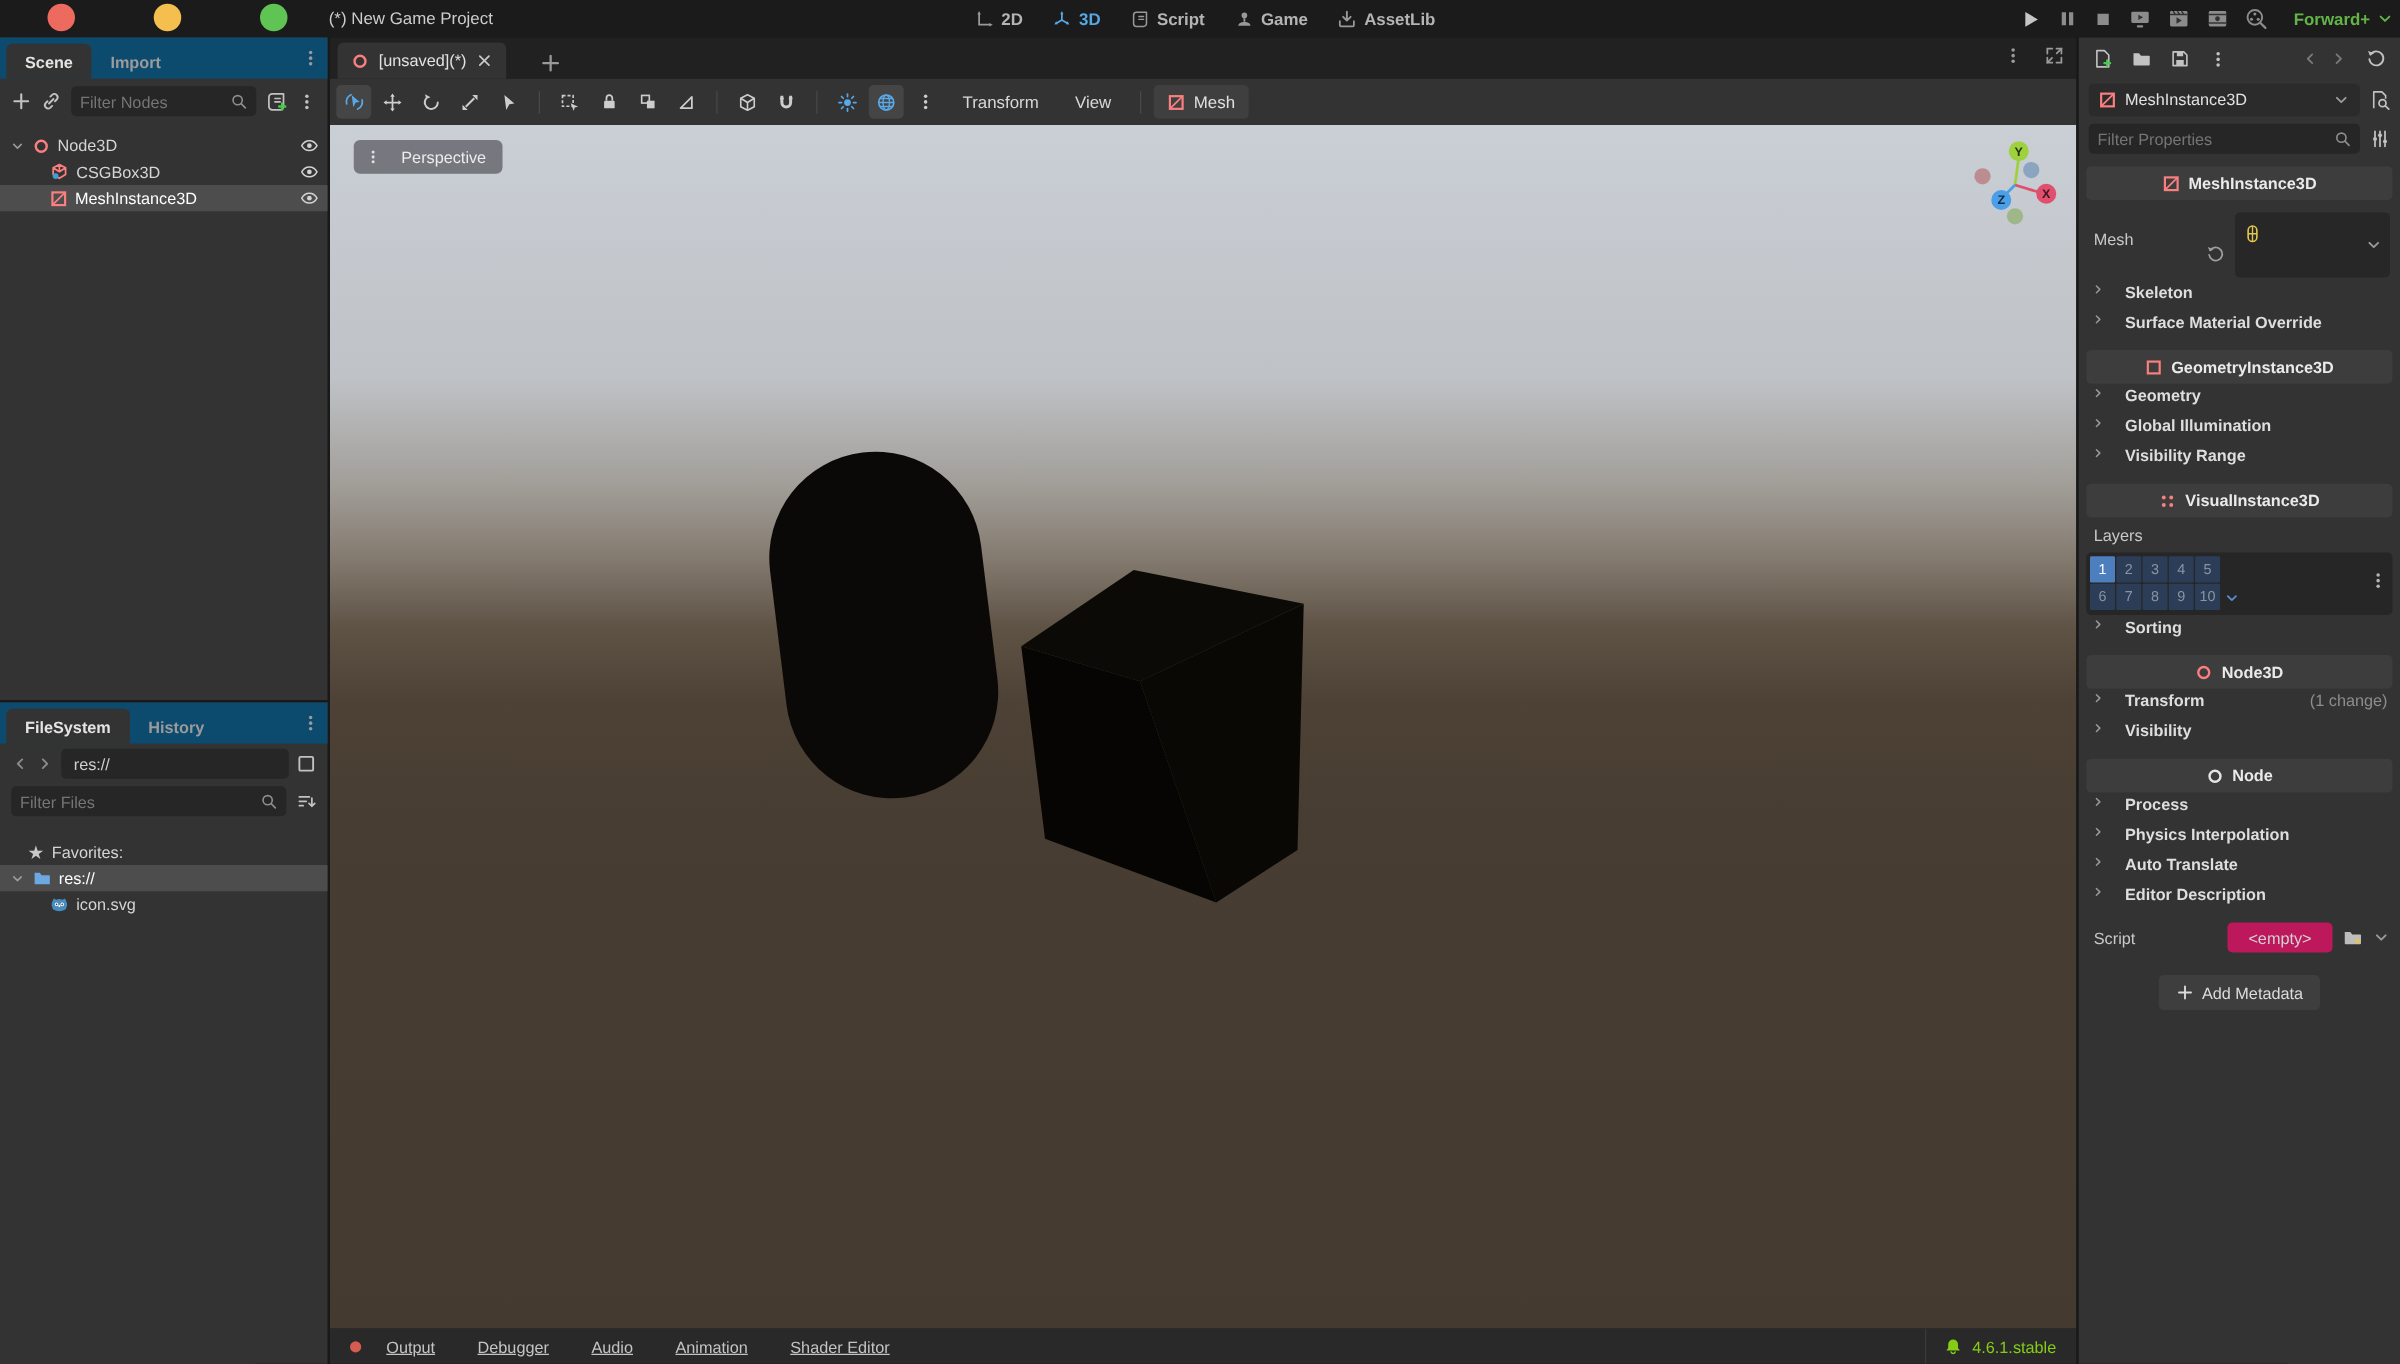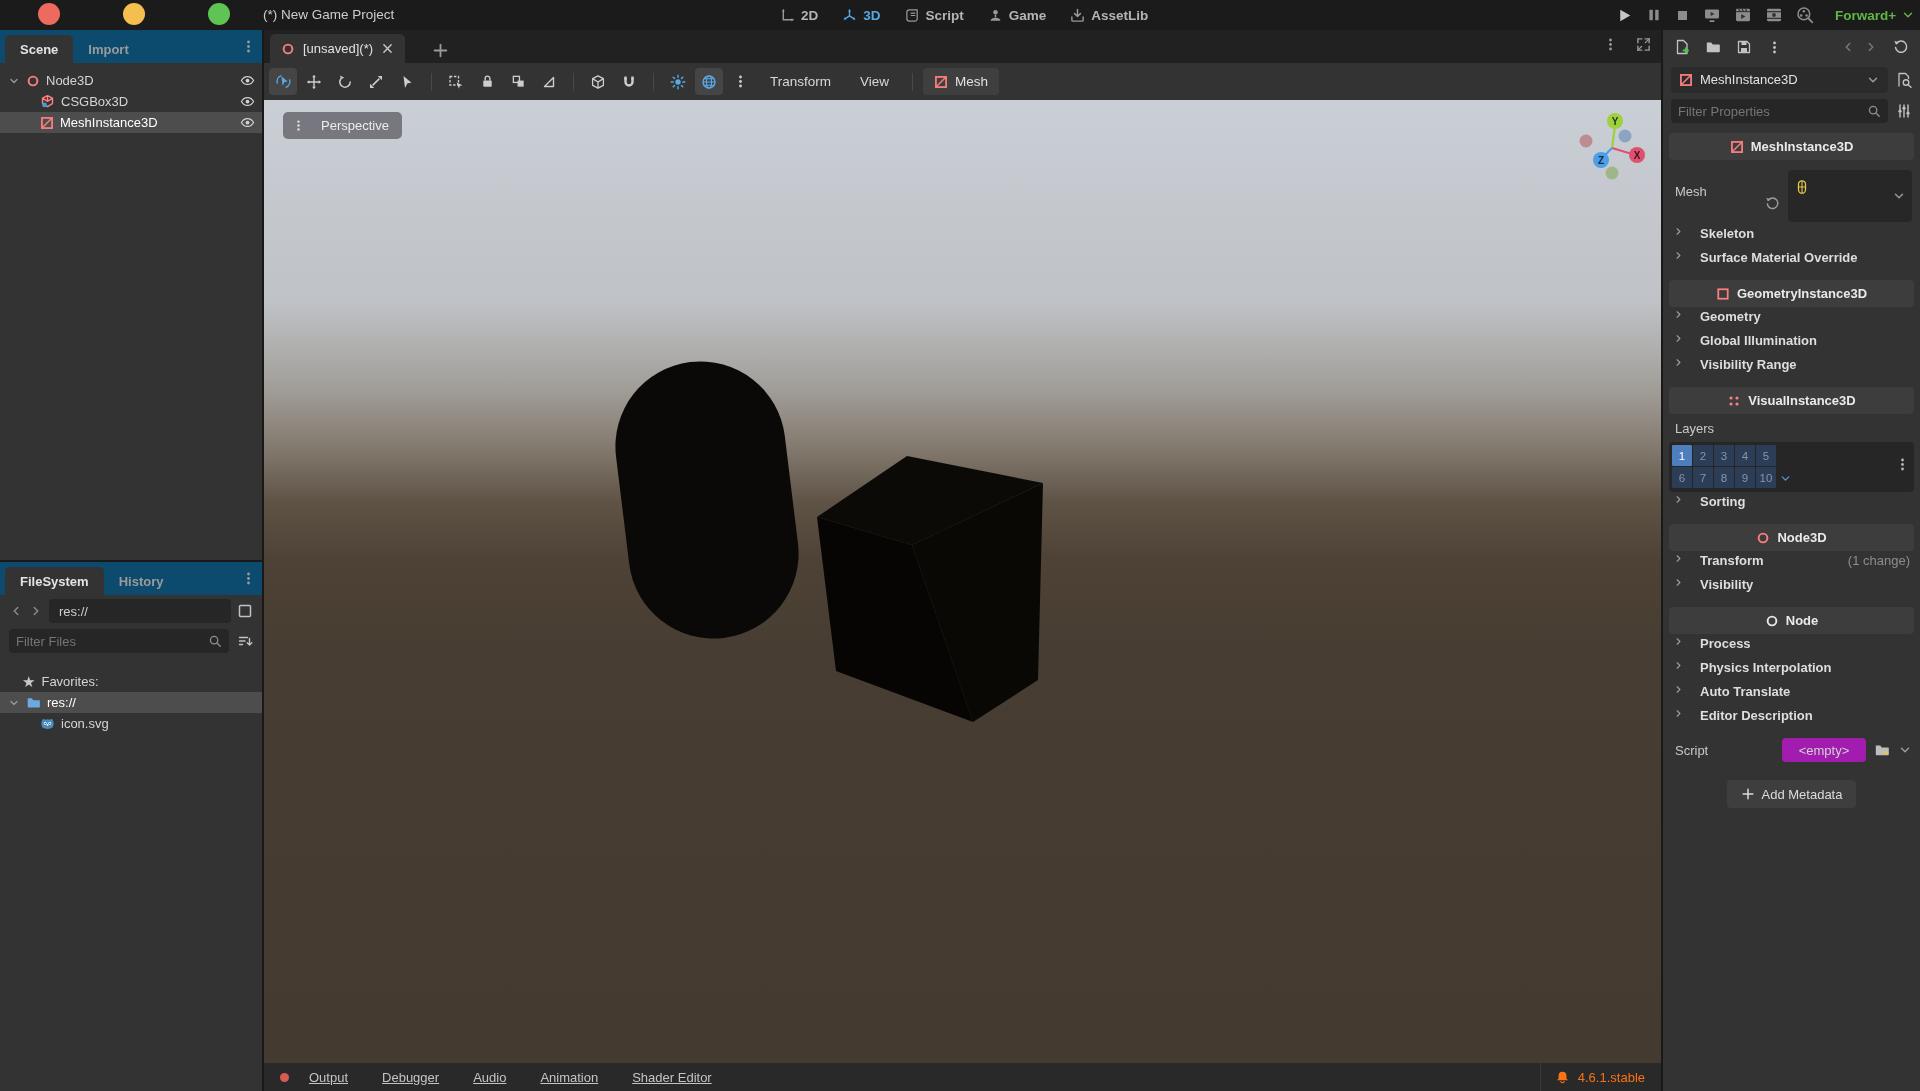--- a/index.html
+++ b/index.html
@@ -72,21 +72,21 @@
            padding:0 11px; color:#e0e0e0; font-size:13.5px; }
   .viewport { position:absolute; top:70px; left:0; width:1397px; height:963px; }
   .persp { position:absolute; left:19px; top:12px; height:27px; background:rgba(96,96,102,.78); border-radius:5px;
            display:flex; align-items:center; gap:16px; padding:0 13px 0 9px; color:#ececec; }
   .persp .dots { color:#e0e0e0; }
 
   .bottombar { position:absolute; left:0; right:0; top:1033px; height:28px; background:#292929;
                display:flex; align-items:center; padding:0 16px; }
   .bbtab { display:flex; align-items:center; gap:20px; color:#c4c4c4; margin-right:34px;text-decoration:underline; }
   .bb-dot { width:9px; height:9px; border-radius:50%; background:#d65c52; }
-  .bb-right { margin-left:auto; display:flex; align-items:center; gap:8px; color:#f97316;
+  .bb-right { margin-left:auto; display:flex; align-items:center; gap:8px; color:#84cc16;
               border-left:1px solid #3a3a3a; padding-left:14px; height:100%; }
 
   
   .insp { position:absolute; left:1663px; top:30px; width:257px; bottom:0; background:#333; }
   .insp-toolbar { height:34px; display:flex; align-items:center; gap:15px; padding:0 11px; color:#c2c2c2; }
   .insp-toolbar .nav { margin-left:auto; display:flex; gap:9px; color:#787878; }
   .node-sel-row { height:31px; display:flex; align-items:center; gap:8px; padding:0 8px; }
   .node-sel { flex:1; height:26px; background:#2b2b2b; border-radius:4px; display:flex; align-items:center;
               gap:7px; padding:0 8px; color:#e2e2e2; }
   .filter-row { height:32px; display:flex; align-items:center; gap:8px; padding:0 8px; }
@@ -103,21 +103,21 @@
   .layers-label { height:24px; display:flex; align-items:center; padding:0 12px; color:#c9c9c9; }
   .layers-widget { margin:2px 6px; height:50px; background:#262626; border-radius:4px; position:relative; padding:3px; }
   .lay-grid { display:grid; grid-template-columns:repeat(5,20px); grid-auto-rows:21px; gap:1px; width:104px; }
   .lcell { background:#2c3e57; color:#8a94a4; display:flex; align-items:center; justify-content:center;
            font-size:11.5px; border-radius:1px; }
   .lcell.on { background:#4d7fbe; color:#fff; }
   .lay-chev { position:absolute; left:110px; top:30px; color:#5d90d2; }
   .lay-dots { position:absolute; right:4px; top:15px; color:#b5b5b5; }
   .script-row { display:flex; align-items:center; padding:6px 8px 6px 12px; color:#c9c9c9; }
   .script-val { margin-left:auto; display:flex; align-items:center; gap:8px; }
-  .script-box { min-width:84px; height:24px; background:#a21caf; border-radius:4px; display:flex;
+  .script-box { min-width:84px; height:24px; background:#be185d; border-radius:4px; display:flex;
                 align-items:center; justify-content:center; padding:0 8px; color:#d2d2d2; }
   .addmeta-row { display:flex; justify-content:center; margin-top:12px; }
   .addmeta { height:28px; background:#3e3e3e; border-radius:4px; display:flex; align-items:center; gap:7px;
              padding:0 14px; color:#dcdcdc; }
 </style>
 </head>
 <body>
 
 <svg width="0" height="0" style="position:absolute">
   <defs>
@@ -438,20 +438,50 @@
     </div>
   </div>
 
   <div class="left">
 
     <div class="scene-dock">
       <div class="dock-tabs">
         <div class="dtab active">Scene</div>
         <div class="dtab">Import</div>
         <span class="dock-dots">
+            <svg class="i" width="15" height="15">
+              <use href="#s-dots"></use>
+            </svg>
+          </span>
+      </div>
+      <div class="scene-toolbar">
+        <span class="icbtn">
+            <svg class="i" width="16" height="16">
+              <use href="#s-plus"></use>
+            </svg>
+          </span>
+        <span class="icbtn">
+            <svg class="i" width="16" height="16">
+              <use href="#s-link"></use>
+            </svg>
+          </span>
+        <div class="searchbox">
+          <input placeholder="Filter Nodes" style="">
+          <span class="icbtn" style="color:#8d8d8d">
+              <svg class="i" width="14" height="14">
+                <use href="#s-search"></use>
+              </svg>
+            </span>
+        </div>
+        <span class="icbtn">
+            <svg class="i" width="17" height="17">
+              <use href="#s-scroll-plus"></use>
+            </svg>
+          </span>
+        <span class="icbtn">
             <svg class="i" width="15" height="15">
               <use href="#s-dots"></use>
             </svg>
           </span>
       </div>
       <div class="tree">
         <div class="trow">
           <span class="chev">
               <svg class="i" width="12" height="12">
                 <use href="#s-chev-d"></use>

